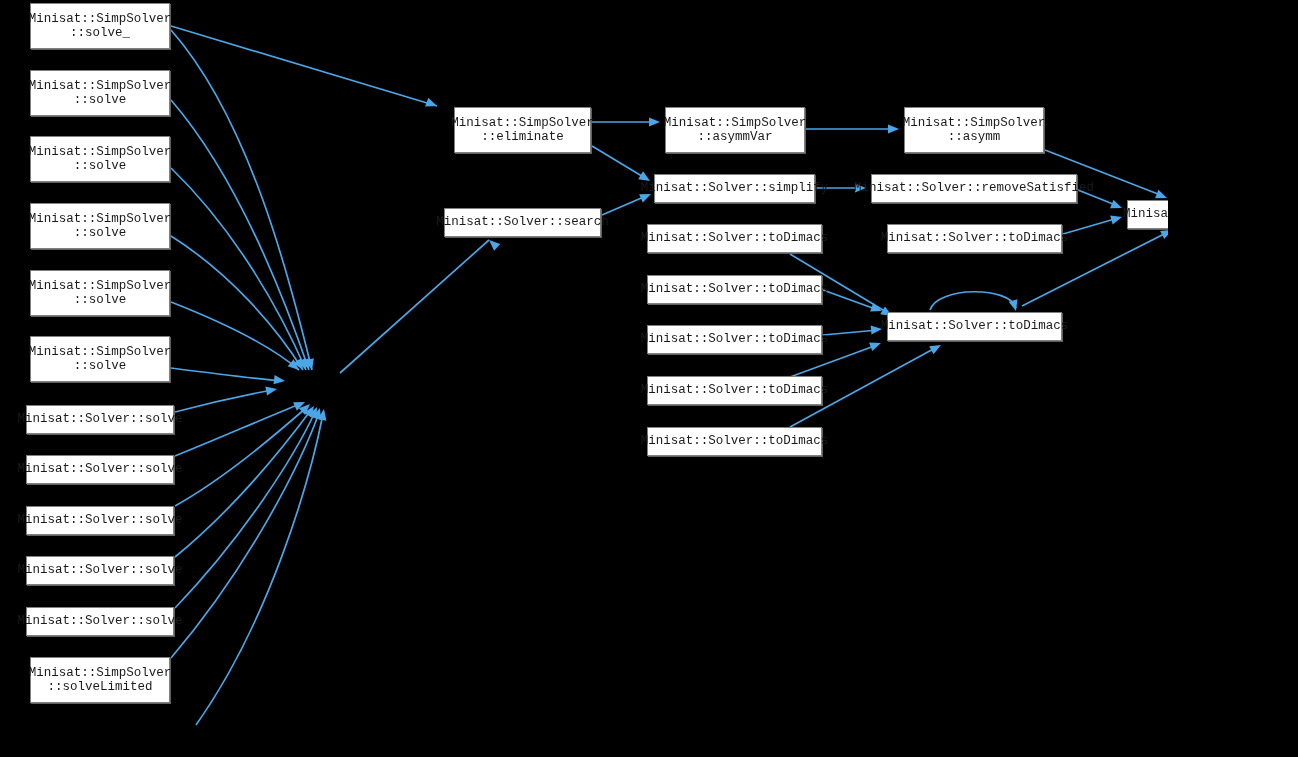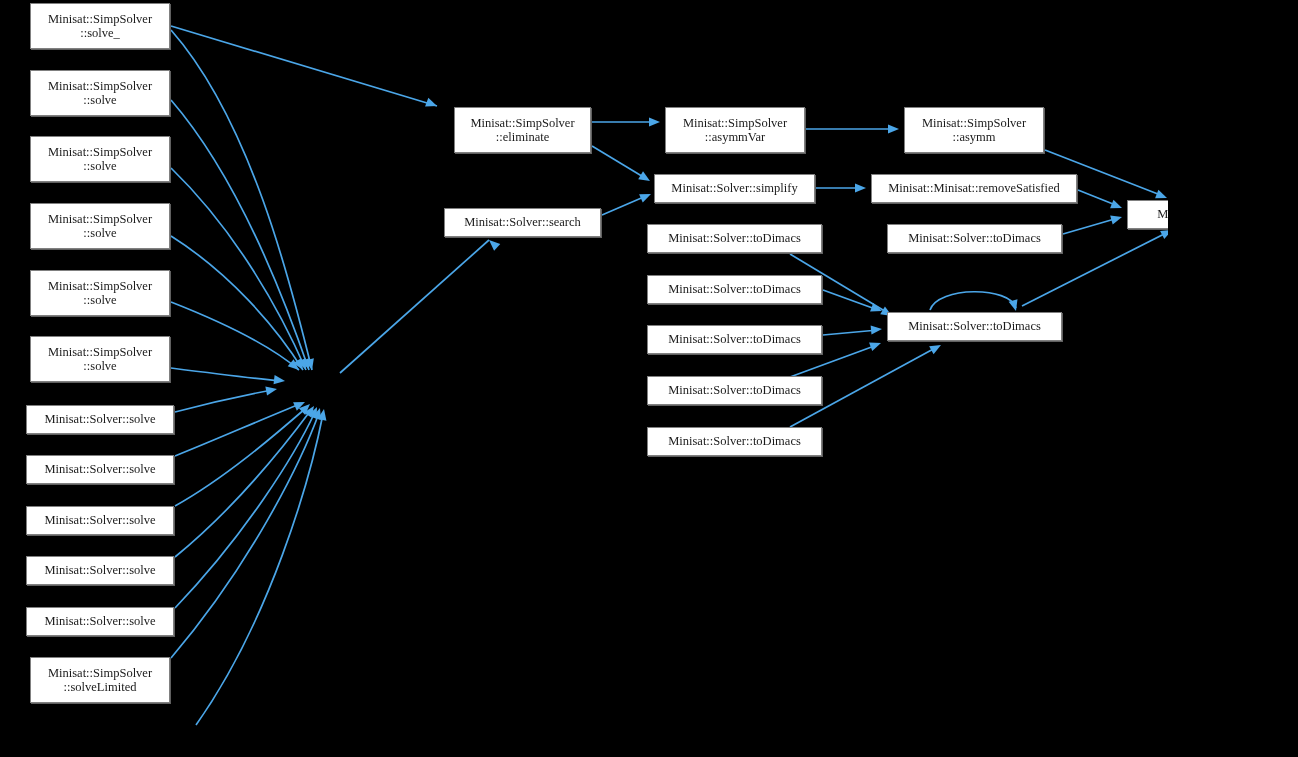--- a/index.html
+++ b/index.html
@@ -6,21 +6,21 @@
     margin: 0;
     padding: 0;
     background: #000000;
   }
   #canvas {
     position: relative;
     width: 1168px;
     height: 757px;
     background: #000000;
     overflow: hidden;
-    font-family: Liberation Serif, serif;
+    font-family: Liberation Mono, monospace;
   }
   #edges {
     position: absolute;
     left: 0;
     top: 0;
     width: 1298px;
     height: 757px;
   }
   .node {
     position: absolute;
@@ -143,17 +143,17 @@
     <div class="node" style="left: 665px; top: 107px; width: 140px; height: 46px;">Minisat::SimpSolver
 ::asymmVar</div>
     <div class="node" style="left: 654px; top: 174px; width: 161px; height: 29px;">Minisat::Solver::simplify</div>
     <div class="node" style="left: 647px; top: 224px; width: 175px; height: 29px;">Minisat::Solver::toDimacs</div>
     <div class="node" style="left: 647px; top: 275px; width: 175px; height: 29px;">Minisat::Solver::toDimacs</div>
     <div class="node" style="left: 647px; top: 325px; width: 175px; height: 29px;">Minisat::Solver::toDimacs</div>
     <div class="node" style="left: 647px; top: 376px; width: 175px; height: 29px;">Minisat::Solver::toDimacs</div>
     <div class="node" style="left: 647px; top: 427px; width: 175px; height: 29px;">Minisat::Solver::toDimacs</div>
     <div class="node" style="left: 904px; top: 107px; width: 140px; height: 46px;">Minisat::SimpSolver
 ::asymm</div>
-    <div class="node" style="left: 871px; top: 174px; width: 206px; height: 29px;">Minisat::Minisat::removeSatisfied</div>
+    <div class="node" style="left: 871px; top: 174px; width: 206px; height: 29px;">Minisat::Solver::removeSatisfied</div>
     <div class="node" style="left: 887px; top: 224px; width: 175px; height: 29px;">Minisat::Solver::toDimacs</div>
     <div class="node" style="left: 887px; top: 312px; width: 175px; height: 29px;">Minisat::Solver::toDimacs</div>
     <div class="node highlight" style="left: 1127px; top: 200px; width: 167px; height: 29px;">Minisat::Solver::satisfied</div>
   </div>
 
 </body></html>

